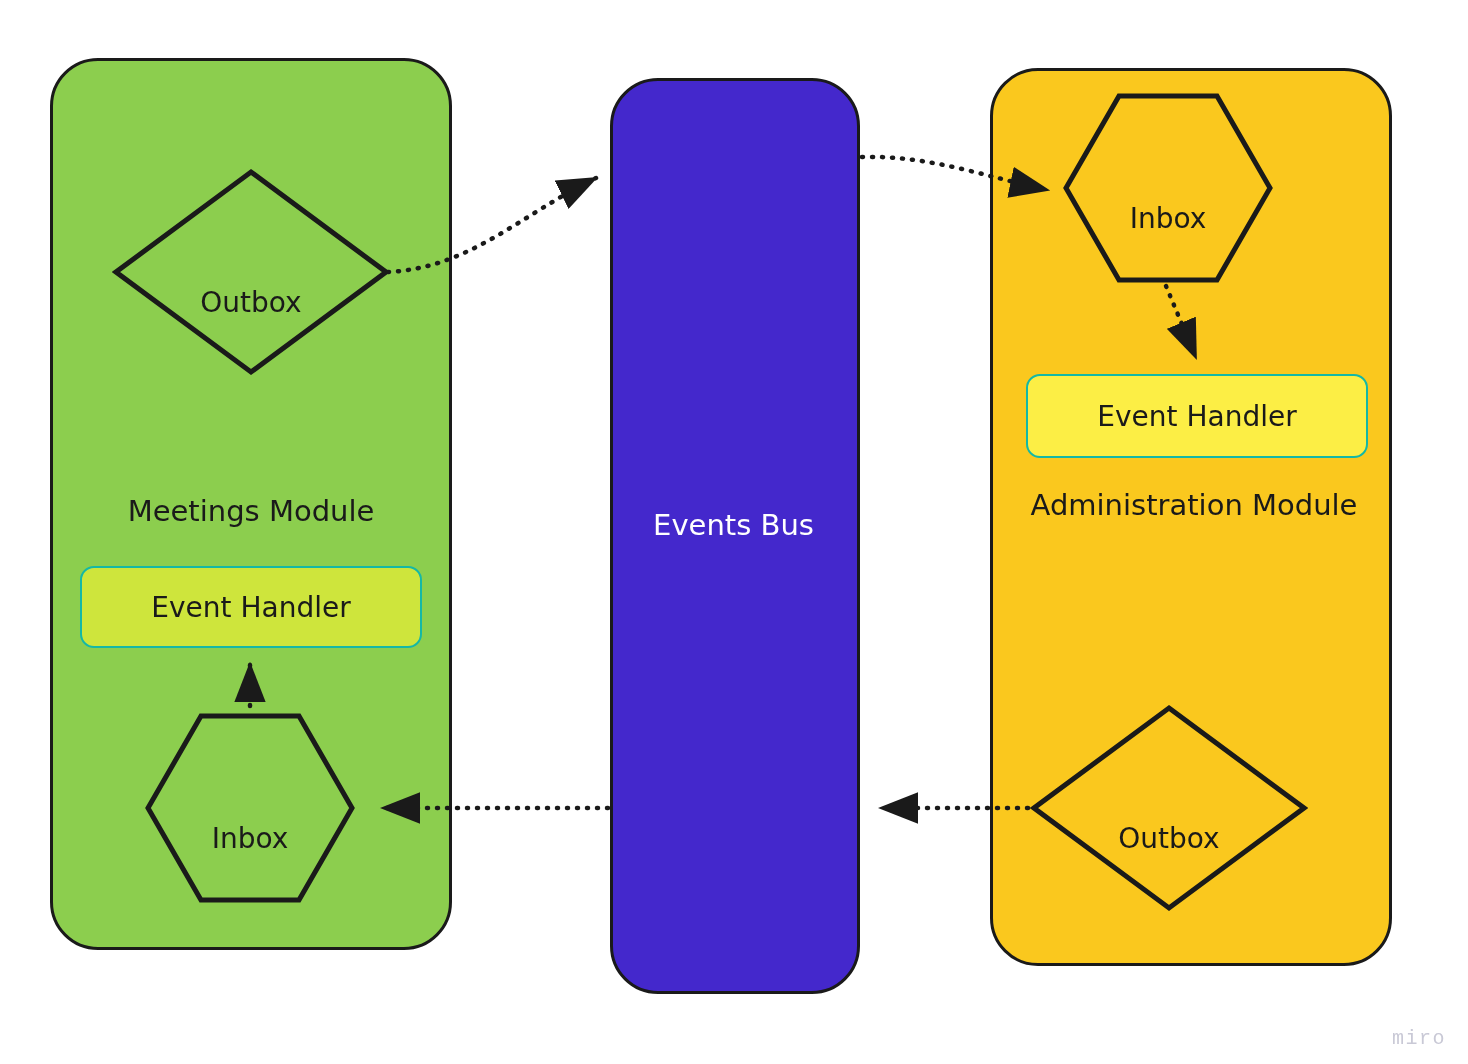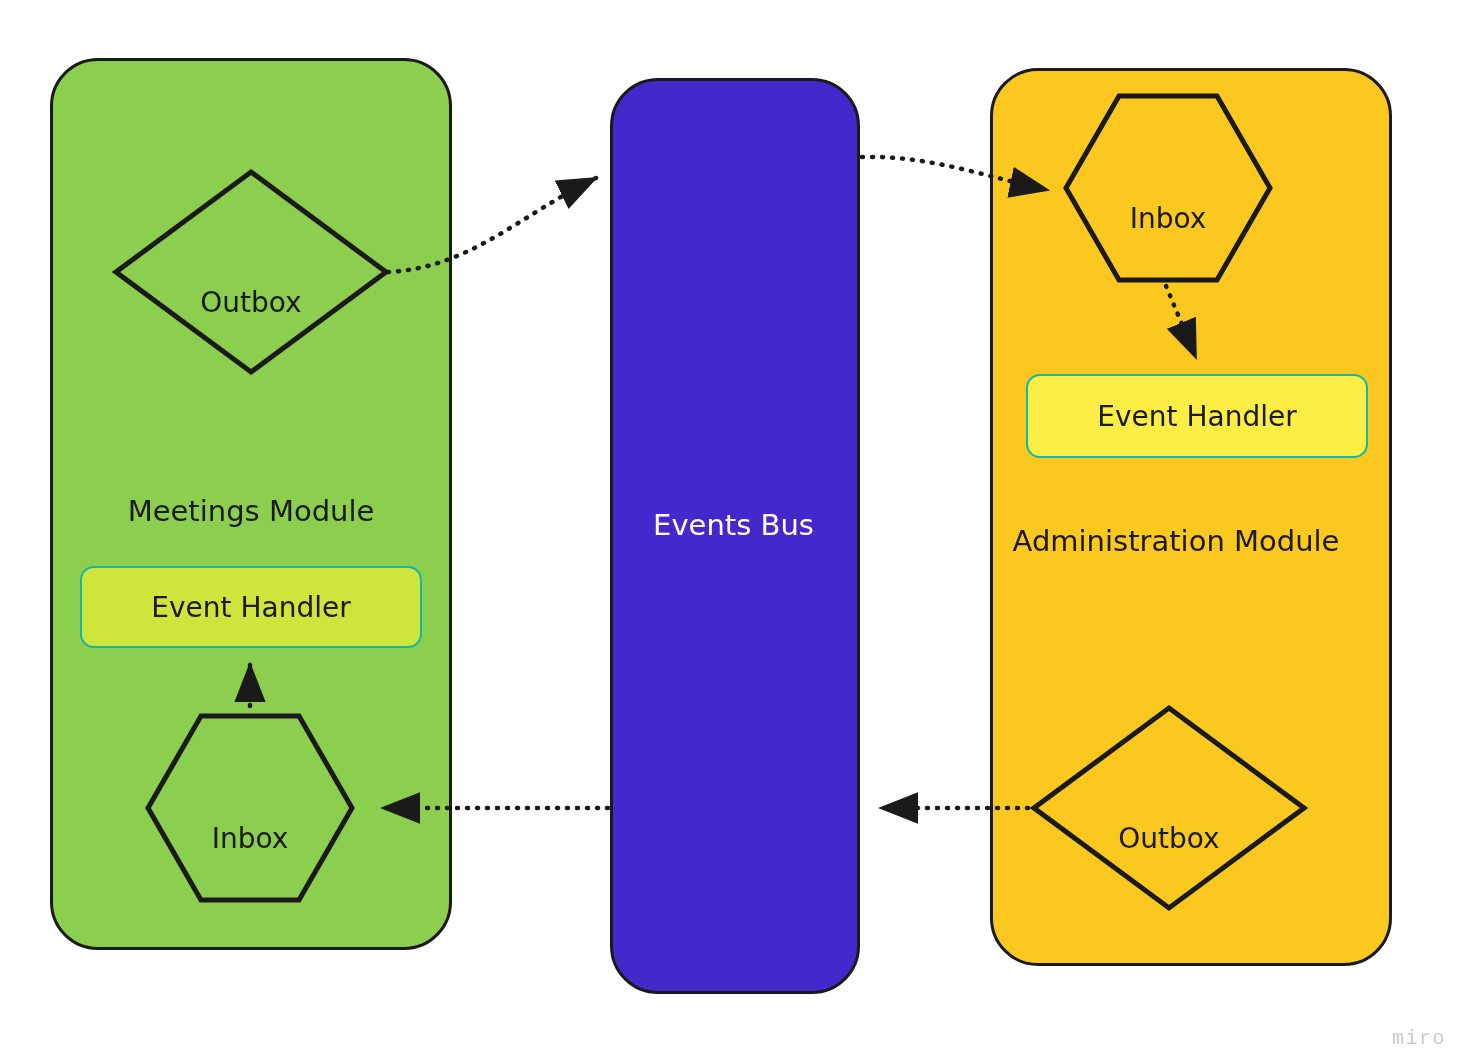--- a/index.html
+++ b/index.html
@@ -60,22 +60,23 @@
     line-height: 1.2;
     white-space: nowrap;
   }
   #meetings-title {
     left: 50px;
     top: 494px;
     width: 402px;
   }
   #administration-title {
     left: 990px;
-    top: 524px;
+    top: 488px;
     width: 372px;
+    padding-left: 18px;
   }
   #events-bus-title {
     left: 610px;
     top: 508px;
     width: 247px;
     color: #ffffff;
     font-size: 29px;
   }
 
   

